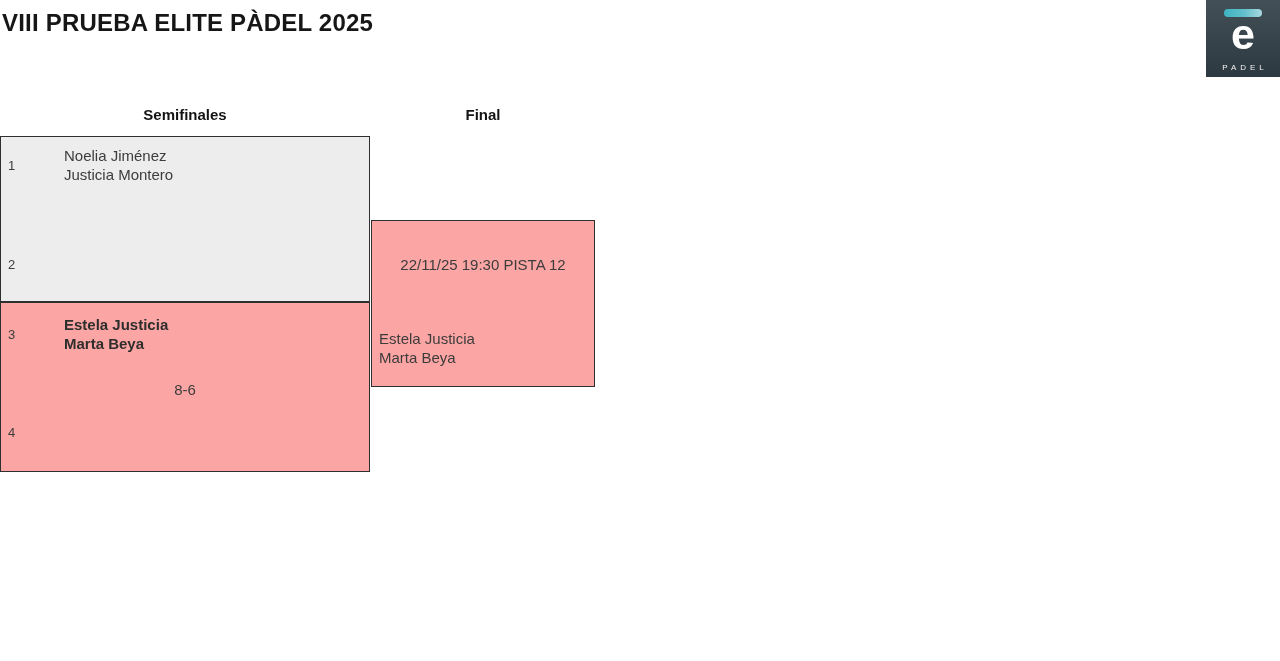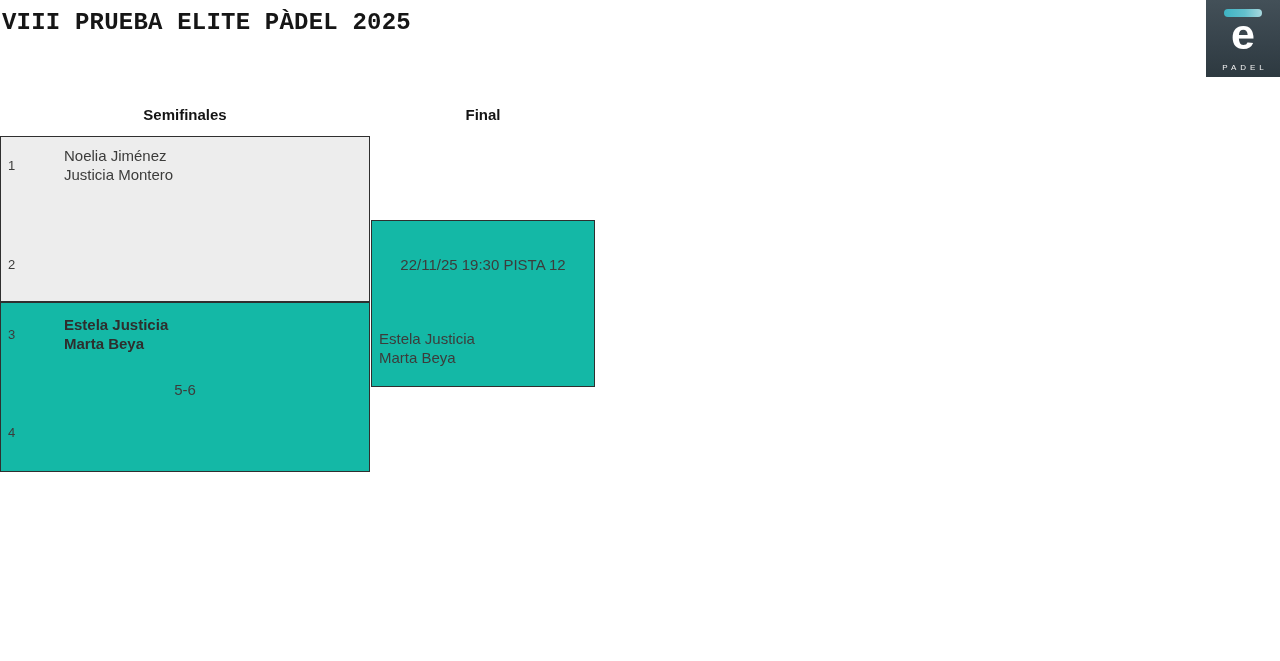--- a/index.html
+++ b/index.html
@@ -11,21 +11,21 @@
     position: relative;
   }
   .page { position: relative; width: 1280px; height: 661px; }
 
   
   .title {
     position: absolute; top: 6px; left: 2px;
     font-size: 24px; font-weight: 700; color: #161616;
     line-height: 34px; letter-spacing: 0.2px;
   }
-  .title span { display: block; font-family: Liberation Mono, monospace; }
+  .title span { display: block; }
 
   
   .logo {
     position: absolute; top: 0; right: 0;
     width: 74px; height: 77px;
     background: linear-gradient(180deg, #435058 0%, #37434b 55%, #2d3940 100%);
     display: flex; flex-direction: column; align-items: center;
     cursor: pointer; text-decoration: none;
   }
   .logo-bar {
@@ -46,21 +46,21 @@
     position: absolute; top: 106px;
     font-size: 15px; font-weight: 600; color: #141414;
     text-align: center;
   }
   .rl-sem { left: 0; width: 370px; }
   .rl-fin { left: 371px; width: 224px; }
 
   .match {
     position: absolute;
     border: 1px solid #2f2f2f;
-    background: #14b8a6;
+    background: #fca5a5;
   }
   .sf1 { left: 0; top: 136px; width: 370px; height: 166px; background: #ededed; }
   .sf2 { left: 0; top: 302px; width: 370px; height: 170px; }
   .final-box { left: 371px; top: 220px; width: 224px; height: 167px; }
 
   .team {
     position: absolute; left: 7px; right: 4px;
     display: flex; align-items: center;
   }
   .seed {
@@ -125,21 +125,21 @@
     </div>
 
     <div class="match sf2">
       <div class="team team-a winner-team">
         <span class="seed">3</span>
         <span class="players">
           <span>Estela Justicia</span>
           <span>Marta Beya</span>
         </span>
       </div>
-      <div class="score">5-6</div>
+      <div class="score">8-6</div>
       <div class="team team-b">
         <span class="seed">4</span>
       </div>
     </div>
 
     <div class="match final-box">
       <div class="schedule">22/11/25 19:30 PISTA 12</div>
       <div class="team-winner">
         <span>Estela Justicia</span>
         <span>Marta Beya</span>

